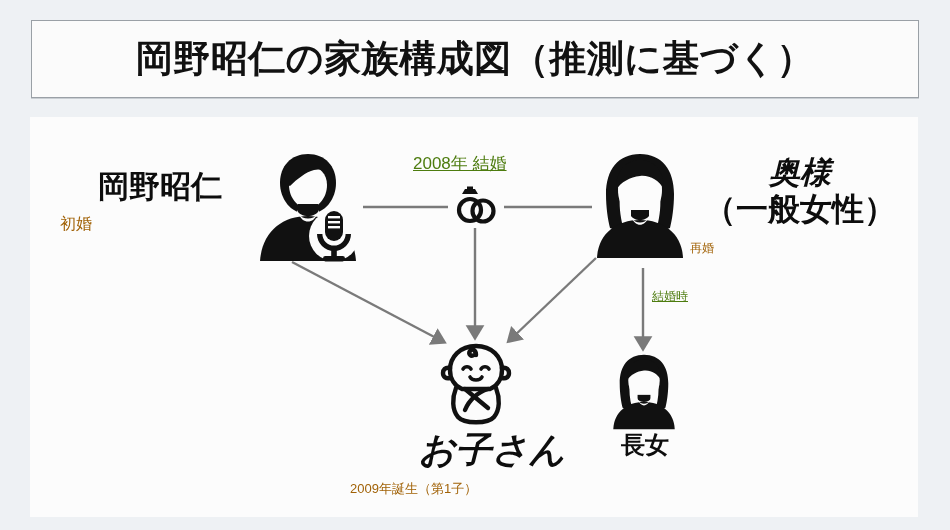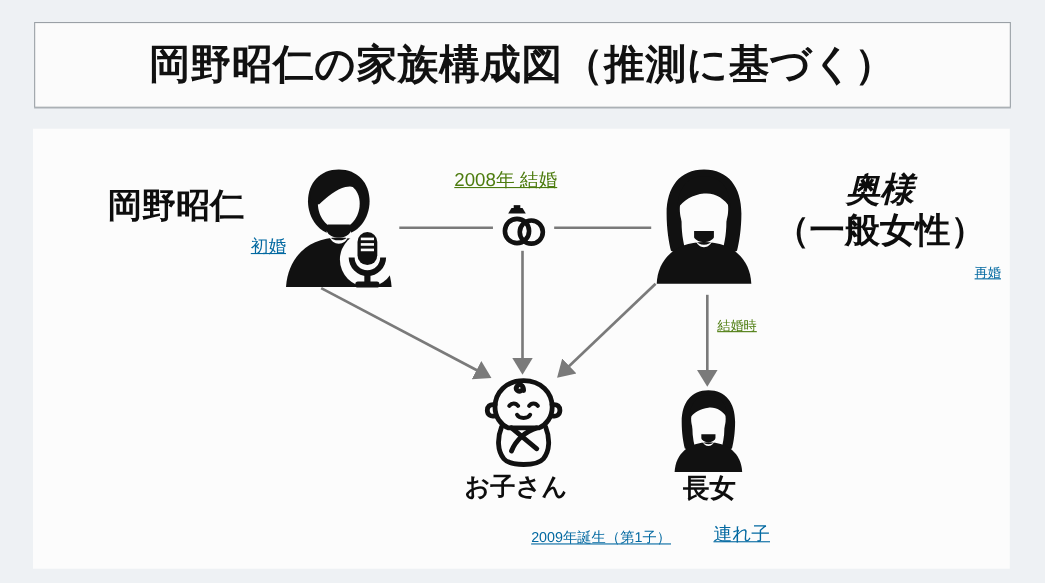--- a/index.html
+++ b/index.html
@@ -61,24 +61,23 @@
   .node-name {
     position: absolute;
     font-weight: 700;
     color: #0d0d0d;
     white-space: nowrap;
     text-align: center;
     line-height: 1.12;
   }
   .node-sub {
     position: absolute;
-    color: #0369a1;
-    white-space: nowrap;
-    text-align: right;
-    text-decoration: underline;
+    color: #a16207;
+    white-space: nowrap;
+    text-align: left;
   }
   .edge-label {
     position: absolute;
     color: #4d7c0f;
     white-space: nowrap;
     text-decoration: underline;
   }
 
   
   #father-name  { left: 60px;  top: 160px; width: 200px; font-size: 31px; margin-top: 10px; }
@@ -89,21 +88,21 @@
   #wife-avatar  { left: 590px; top: 150px; }
   #wife-name    { left: 690px; top: 156px; width: 220px; font-size: 31px; font-style: italic; }
   #wife-name2   { left: 690px; top: 192px; width: 220px; font-size: 32px; }
   #wife-sub     { left: 690px; top: 240px; width: 220px; font-size: 12px; }
 
   
   #marriage-label { left: 413px; top: 152px; font-size: 17px; }
 
   
   #baby-icon { left: 438px; top: 342px; }
-  #baby-name { left: 359px; top: 430px; width: 220px; font-size: 23px; }
+  #baby-name { left: 382px; top: 430px; width: 220px; font-size: 36px; font-style: italic; }
   #baby-sub  { left: 350px; top: 480px; width: 260px; font-size: 13px; }
 
   
   #daughter-icon { left: 608px; top: 352px; }
   #daughter-name { left: 590px; top: 432px; width: 110px; font-size: 24px; }
   #daughter-sub  { left: 590px; top: 474px; width: 110px; font-size: 17px; }
 
   
   #stepchild-label { left: 652px; top: 288px; font-size: 12px; }
 
@@ -250,15 +249,14 @@
       <path d="M50 14 C36 14 28 25 28 40 C28 55 37 67 50 67 C63 67 72 55 72 40 C72 25 64 14 50 14 Z" fill="#fcfcfc"></path>
       <path d="M26 40 C26 20 36 10 50 10 C64 10 74 20 74 39 C68 30 60 25 50 26 C40 27 31 32 26 40 Z" fill="#111111"></path>
       <path d="M41 60 h18 v14 h-18 z" fill="#111111"></path>
       <path d="M40 64 C43 72 57 72 60 64 L60 75 h-20 z" fill="#fcfcfc"></path>
       <path d="M50 70 C26 70 8 84 7 108 L93 108 C92 84 74 70 50 70 Z" fill="#111111"></path>
       <path d="M42 68 C45 77 55 77 58 68 C55 74 45 74 42 68 Z" fill="#fcfcfc"></path>
     </svg>
   </div>
 
   <div class="node-name" id="daughter-name">長女</div>
-  <div class="node-sub" id="daughter-sub">連れ子</div>
 
 </div>
 
 </body></html>

